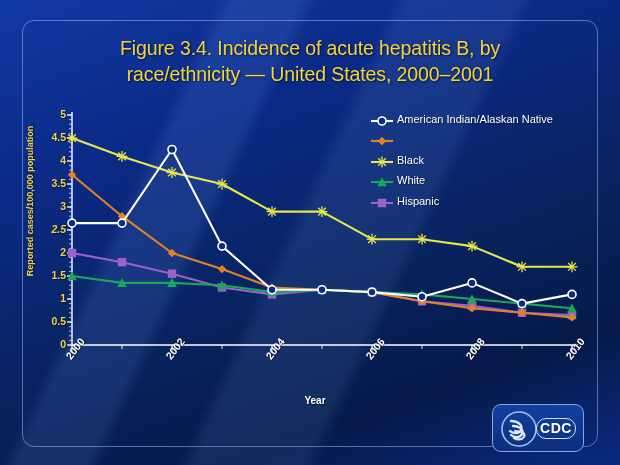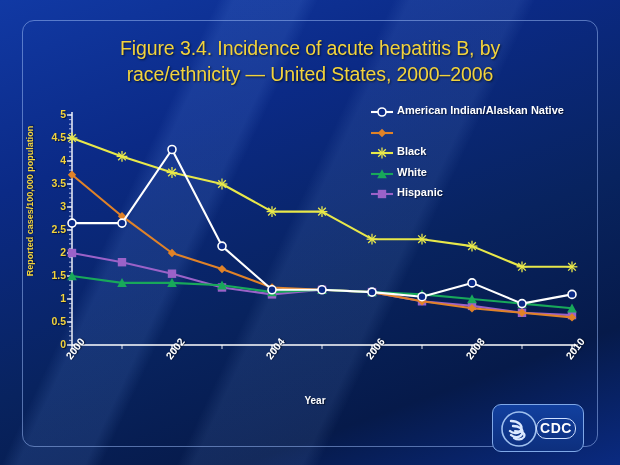--- a/index.html
+++ b/index.html
@@ -44,21 +44,21 @@
     color: #f2d33c; font-size: 10.5px; font-weight: bold;
     text-shadow: 1px 1px 1px rgba(0,0,0,0.55);
   }
   .xtick {
     position: absolute; color: #ffffff; font-size: 10.5px; font-weight: bold;
     transform: rotate(-52deg); transform-origin: left top;
     white-space: nowrap; text-shadow: 1px 1px 1px rgba(0,0,0,0.55);
   }
   
   #legend { position: absolute; left: 370px; top: 104px; }
-  .leg-row { display: flex; align-items: flex-start; height: 20.5px; font-weight: bold; }
+  .leg-row { display: flex; align-items: flex-end; height: 20.5px; }
   .leg-sym { width: 24px; height: 12px; position: relative; margin-right: 3px; flex: 0 0 24px; }
   .leg-txt { color: #fff; font-size: 11px; white-space: nowrap; text-shadow: 1px 1px 1px rgba(0,0,0,0.5); }
   
   #source {
     position: absolute; left: 40px; top: 414px;
     color: #ffffff; font-size: 9.5px;
     text-shadow: 1px 1px 1px rgba(0,0,0,0.5);
   }
   #cdc-logo {
     position: absolute; left: 492px; top: 404px; width: 92px; height: 48px;
@@ -73,21 +73,21 @@
   }
 </style>
 </head>
 <body>
 
 <div id="slide">
   <div id="frame"></div>
 
   <div id="title">
     <div>Figure 3.4. Incidence of acute hepatitis B, by</div>
-    <div>race/ethnicity — United States, 2000–2006</div>
+    <div>race/ethnicity — United States, 2000–2001</div>
   </div>
 
   <svg id="plot" viewBox="0 0 620 465" xmlns="http://www.w3.org/2000/svg">
     <g id="axes-g">
         <line x1="72" y1="112" x2="72" y2="345" stroke="#ffffff" stroke-width="1.4"></line>
         <line x1="72" y1="345" x2="578" y2="345" stroke="#ffffff" stroke-width="1.4"></line>
         <line x1="67" y1="345" x2="72" y2="345" stroke="#ffffff" stroke-width="1.3"></line>
         <line x1="67" y1="322" x2="72" y2="322" stroke="#ffffff" stroke-width="1.3"></line>
         <line x1="67" y1="299" x2="72" y2="299" stroke="#ffffff" stroke-width="1.3"></line>
         <line x1="67" y1="276" x2="72" y2="276" stroke="#ffffff" stroke-width="1.3"></line>
@@ -270,21 +270,21 @@
 
   <div class="axis-label" id="ylabel">Reported cases/100,000 population</div>
   <div class="axis-label" id="xlabel">Year</div>
 
   <div id="ticks">
       <div class="ytick" style="left: 32px; top: 338px;">0</div>
       <div class="ytick" style="left: 32px; top: 315px;">0.5</div>
       <div class="ytick" style="left: 32px; top: 292px;">1</div>
       <div class="ytick" style="left: 32px; top: 269px;">1.5</div>
       <div class="ytick" style="left: 32px; top: 246px;">2</div>
-      <div class="ytick" style="left: 32px; top: 223px;">2.5</div>
+      <div class="ytick" style="left: 32px; top: 223px; font-style: italic;">2.5</div>
       <div class="ytick" style="left: 32px; top: 200px;">3</div>
       <div class="ytick" style="left: 32px; top: 177px;">3.5</div>
       <div class="ytick" style="left: 32px; top: 154px;">4</div>
       <div class="ytick" style="left: 32px; top: 131px;">4.5</div>
       <div class="ytick" style="left: 32px; top: 108px;">5</div>
       <div class="xtick" style="left: 63px; top: 354px;">2000</div>
       <div class="xtick" style="left: 163px; top: 354px;">2002</div>
       <div class="xtick" style="left: 263px; top: 354px;">2004</div>
       <div class="xtick" style="left: 363px; top: 354px;">2006</div>
       <div class="xtick" style="left: 463px; top: 354px;">2008</div>

